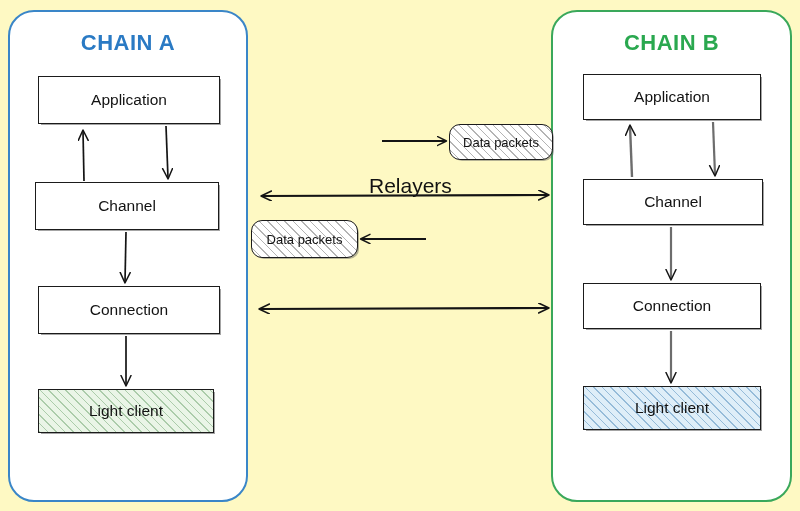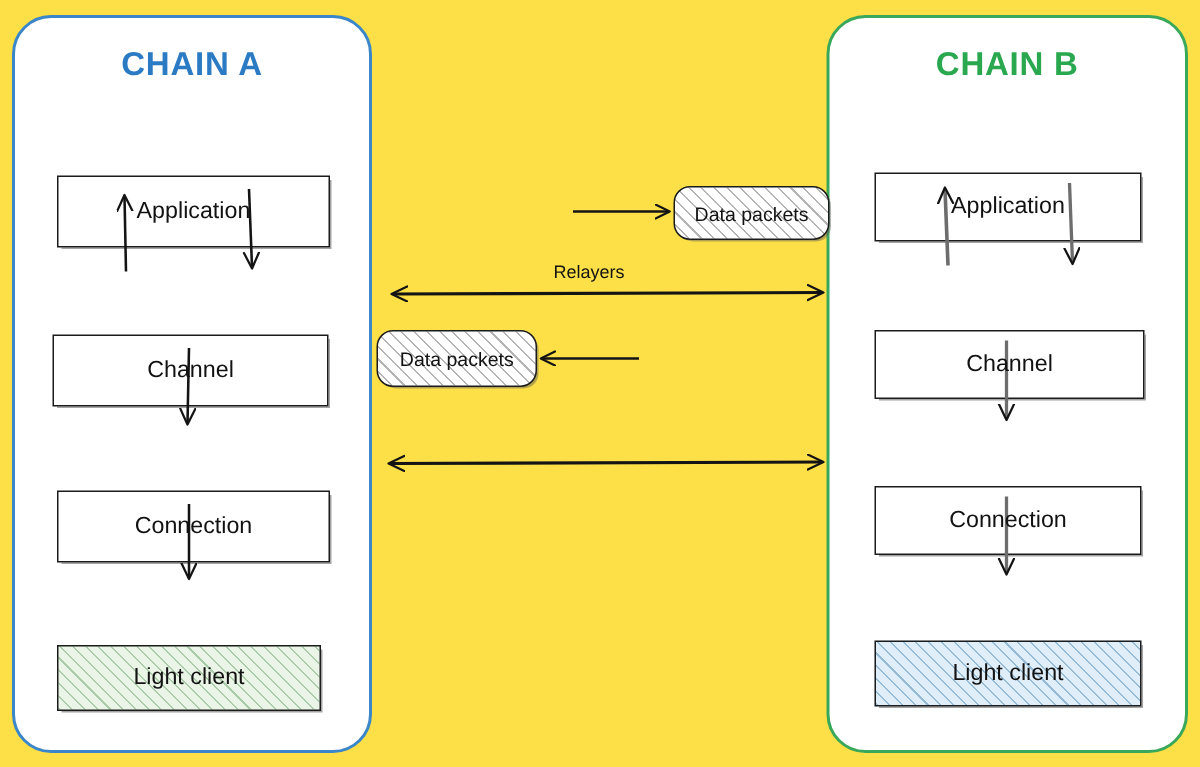--- a/index.html
+++ b/index.html
@@ -7,21 +7,21 @@
     padding: 0;
     background: #ffffff;
   }
   body {
     font-family: "Liberation Sans", sans-serif;
   }
   #canvas {
     position: relative;
     width: 800px;
     height: 511px;
-    background: #fde047;
+    background: #fef9c3;
     overflow: hidden;
   }
   .chain-frame {
     position: absolute;
     border-radius: 26px;
     background: #ffffff;
     box-sizing: border-box;
   }
   #chain-a-frame {
     left: 8px;  top: 10px;  width: 240px; height: 492px;
@@ -48,21 +48,20 @@
     position: absolute;
     box-sizing: border-box;
     border: 1.6px solid #1b1b1b;
     background: #ffffff;
     display: flex;
     align-items: center;
     justify-content: center;
     font-size: 15.5px;
     color: #121212;
     box-shadow: 2px 2px 0 -1px rgba(90,90,90,0.55);
-    margin-top: 41px;
   }
   .node-box .node-label { position: relative; z-index: 2; }
 
   .hatch-green {
     background-color: #eaf5e7;
     background-image: repeating-linear-gradient(45deg,
         rgba(120,170,120,0.55) 0px,
         rgba(120,170,120,0.55) 1px,
         rgba(0,0,0,0) 1px,
         rgba(0,0,0,0) 6px);
@@ -92,21 +91,21 @@
     display: flex;
     align-items: center;
     justify-content: center;
     font-size: 13px;
     color: #121212;
     box-shadow: 2px 2px 0 -1px rgba(90,90,90,0.45);
   }
 
   .edge-label {
     position: absolute;
-    font-size: 12px;
+    font-size: 21px;
     color: #121212;
     white-space: nowrap;
   }
 
   svg.overlay {
     position: absolute;
     left: 0; top: 0;
     width: 800px; height: 511px;
     pointer-events: none;
   }

